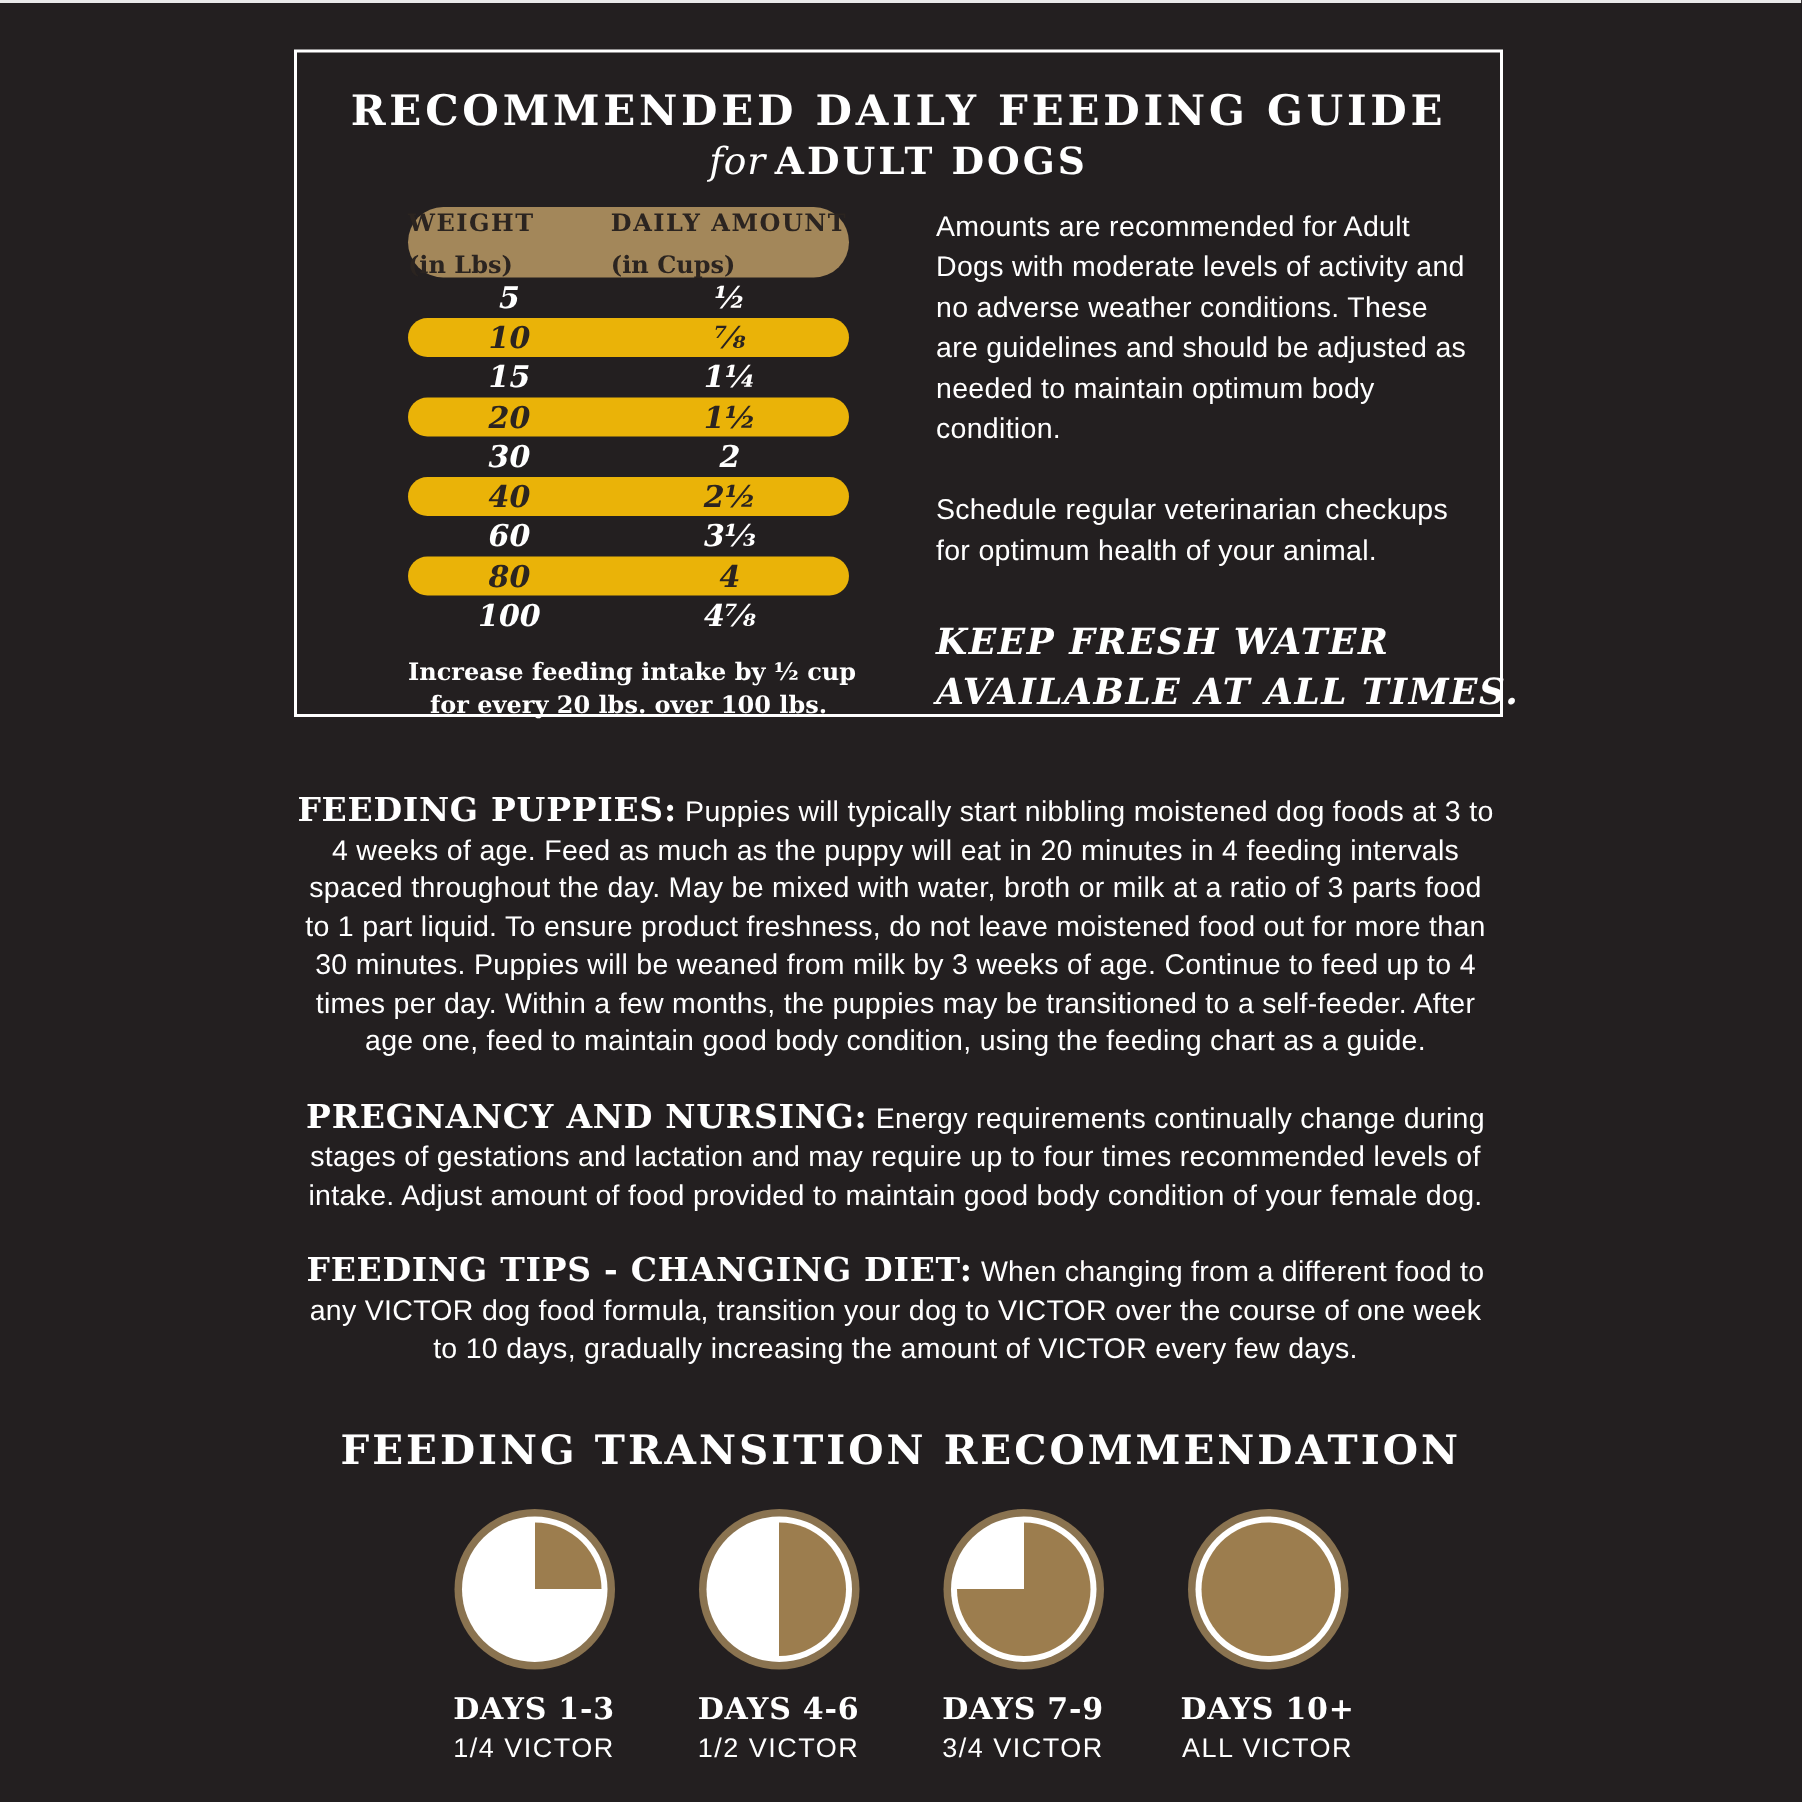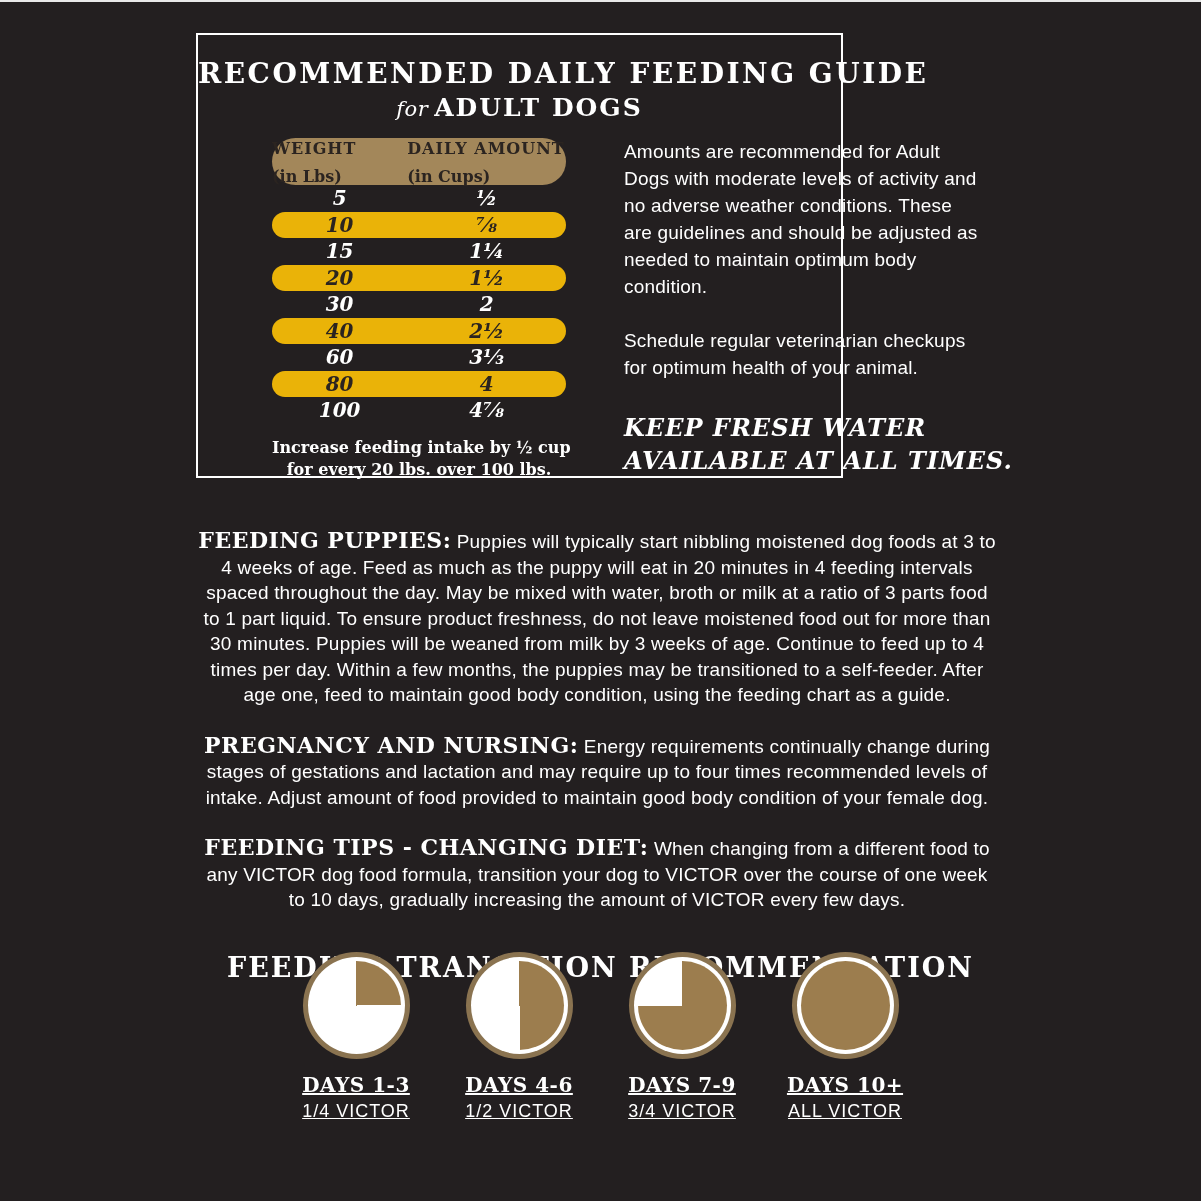--- a/index.html
+++ b/index.html
@@ -12,21 +12,21 @@
     font-family:"Liberation Sans", sans-serif;
     color:#FFFFFF;
   }
   .top-hairline {
     position:absolute; top:0; left:0; width:100%; height:2px; background:#FFFFFF; opacity:.9;
   }
 
   
   .guide-box {
     position:absolute; left:196px; top:33px;
-    width:647px; height:445px;
+    width:806px; height:445px;
     border:2px solid #FFFFFF;
   }
   .guide-title {
     margin-top:22px;
     text-align:center;
     font-family:"DejaVu Serif", serif;
     font-weight:bold;
     font-size:28px;
     letter-spacing:2.5px;
     white-space:nowrap;
@@ -35,21 +35,21 @@
     margin-top:3px;
     text-align:center;
     font-family:"DejaVu Serif", serif;
     font-size:25px;
     font-weight:bold;
     letter-spacing:2px;
   }
   .guide-subtitle .for {
     font-weight:normal;
     font-style:italic;
-    font-size:21px;
+    font-size:25px;
     letter-spacing:0.5px;
     margin-right:6px;
     text-transform:none;
   }
   .guide-content {
     display:flex;
     margin-top:16px;
     padding-left:74px;
     padding-right:20px;
   }
@@ -138,22 +138,22 @@
   .transition-title {
     position:absolute; top:952px; left:0; width:100%;
     text-align:center;
     font-family:"DejaVu Serif", serif;
     font-weight:bold;
     font-size:27px;
     letter-spacing:2px;
     white-space:nowrap;
   }
   .transition-row {
-    position:absolute; top:952px; left:0; width:100%;
-    display:flex; justify-content:center; gap:33px;text-decoration:underline;
+    position:absolute; top:1006px; left:0; width:100%;
+    display:flex; justify-content:center; gap:33px;
   }
   .step { width:130px; display:flex; flex-direction:column; align-items:center; }
   .circle {
     position:relative;
     width:107px; height:107px;
     border-radius:50%;
     background:#8A7350;
   }
   .circle .white-ring {
     position:absolute; inset:5px; border-radius:50%; background:#FFFFFF;

